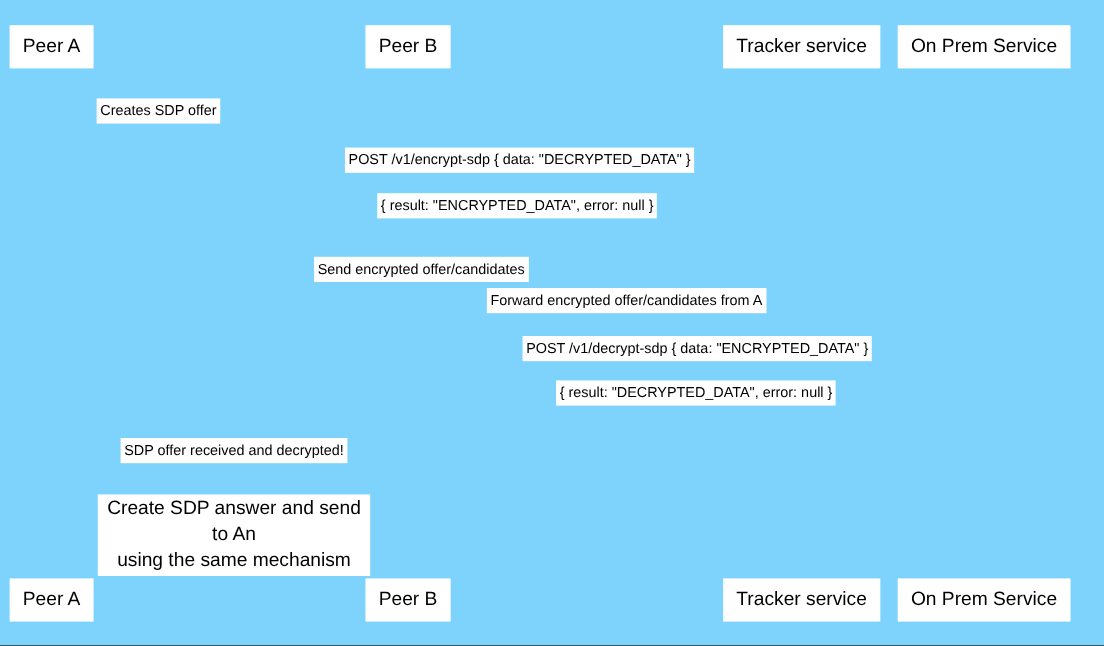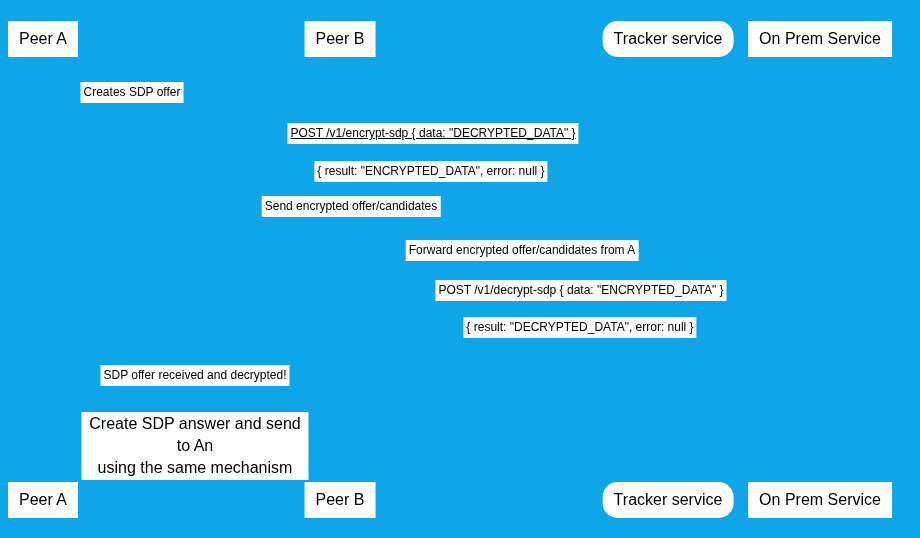--- a/index.html
+++ b/index.html
@@ -4,58 +4,58 @@
 <style>
   html, body {
     margin: 0;
     padding: 0;
     background: #000000;
   }
   .canvas {
     position: relative;
     width: 920px;
     height: 538px;
-    background: #0ea5e9;
+    background: #7dd3fc;
     font-family: "Liberation Sans", sans-serif;
     overflow: hidden;
   }
   .pbox {
     position: absolute;
     transform: translateX(-50%);
     height: 36px;
     line-height: 36px;
     background: #ffffff;
     color: #000000;
     font-size: 16px;
     padding: 0 11px;
     text-align: center;
     white-space: nowrap;
     box-sizing: border-box;
   }
   .pbox.top { top: 21px; }
   .pbox.bottom { top: 482px; }
   .p-peer-a   { left: 43px; }
   .p-peer-b   { left: 340px; }
-  .p-tracker  { left: 668px; border-radius: 15px; }
+  .p-tracker  { left: 668px; }
   .p-onprem   { left: 820px; }
 
   .mlabel {
     position: absolute;
     transform: translateX(-50%);
     background: #ffffff;
     color: #000000;
     font-size: 12px;
     line-height: 17px;
     padding: 2px 3px;
     white-space: nowrap;
   }
   .m1 { left: 132px; top: 82px; }
-  .m2 { left: 433px; top: 123px; text-decoration: underline; }
+  .m2 { left: 433px; top: 123px; }
   .m3 { left: 431px; top: 161px; }
-  .m4 { left: 351px; top: 196px; }
+  .m4 { left: 351px; top: 214px; }
   .m5 { left: 522px; top: 240px; text-align: right; }
   .m6 { left: 581px; top: 280px; }
   .m7 { left: 580px; top: 317px; }
   .m8 { left: 195px; top: 365px; }
 
   .note {
     position: absolute;
     left: 195px;
     top: 412px;
     transform: translateX(-50%);

